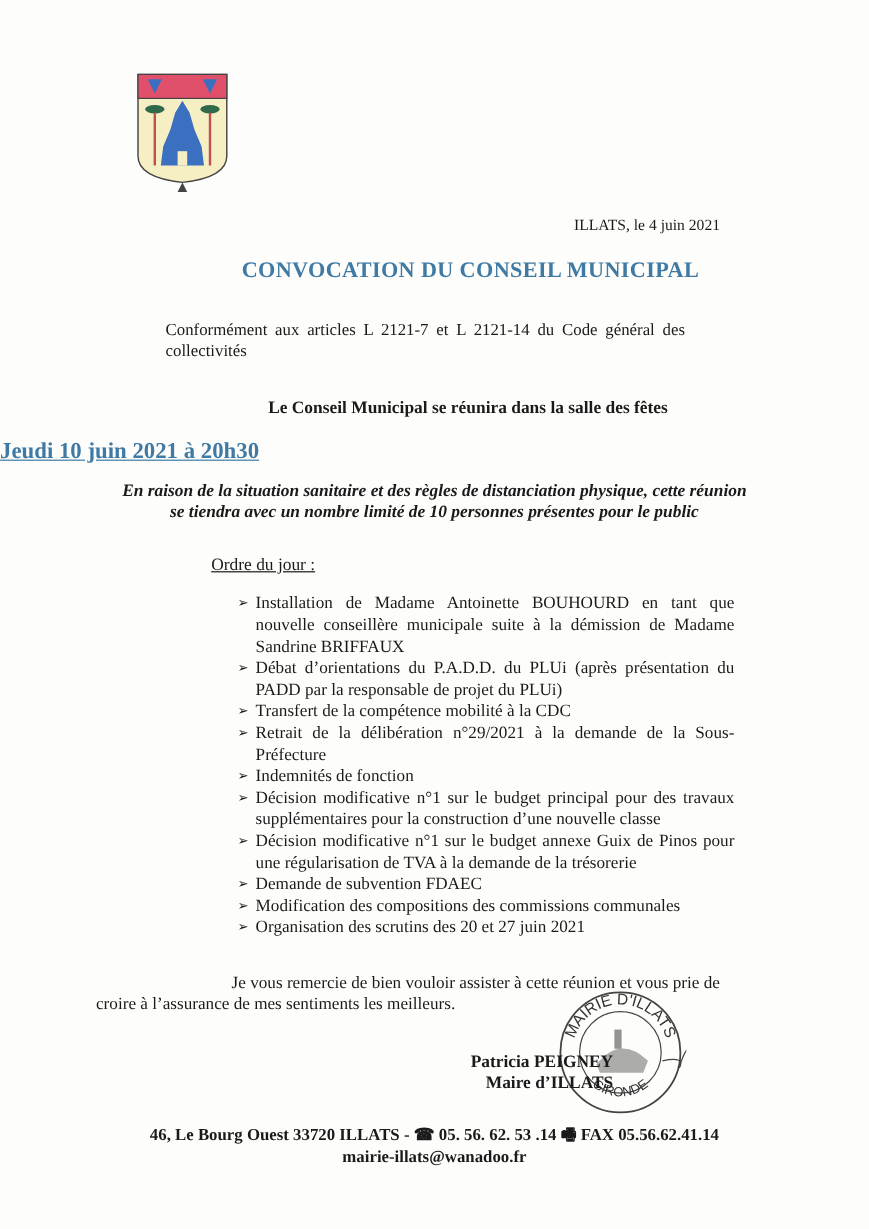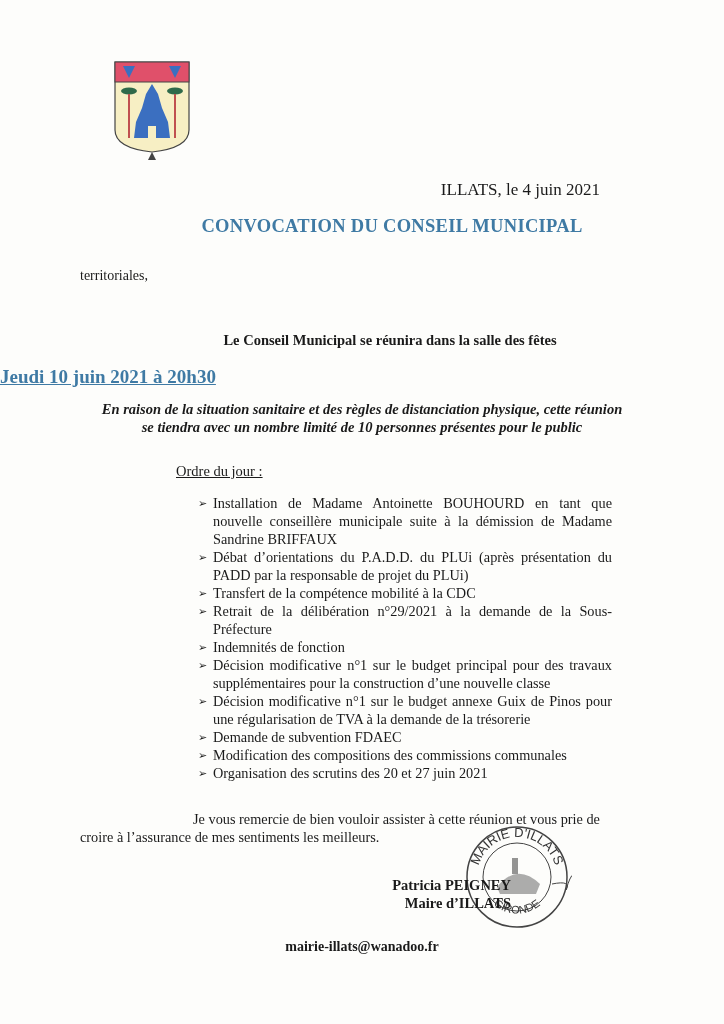--- a/index.html
+++ b/index.html
@@ -1,20 +1,20 @@
 <!DOCTYPE html>
 <html><head>
 <meta charset="utf-8">
 <style>
   html, body { margin:0; padding:0; }
   body { width:724px; height:1024px; background:#fdfdfb; position:relative; overflow:hidden;
          font-family:"Liberation Serif", serif; color:#1a1a1a; }
   .abs { position:absolute; }
   #crest { left:112px; top:60px; width:80px; height:102px; }
-  #date-line { left:0; width:600px; top:180px; text-align:right; font-size:17px; }
+  #date-line { left:0; width:600px; top:180px; text-align:right; font-size:13px; }
   #title { left:0; width:794px; top:216px; text-align:center; font-size:18.5px; font-weight:bold;
            color:#3f7aa4; letter-spacing:0.3px;margin-left:30px; }
   #legal { left:80px; top:267px; width:540px; font-size:14px; line-height:18px; }
   #legal .indent { padding-left:58px; word-spacing:3px; }
   #meeting { left:0; width:724px; top:332px; text-align:center; font-size:14.5px; font-weight:bold;padding-left:28px; }
   #when { left:0; width:724px; top:366px; text-align:left; font-size:19px; font-weight:bold;
           color:#3f7aa4; text-decoration:underline; }
   #notice { left:100px; width:524px; top:400px; text-align:center; font-size:14.5px; font-weight:bold;
             font-style:italic; line-height:18px; }
   #agenda-title { left:176px; top:463px; font-size:14.5px; font-weight:normal; text-decoration:underline; }
@@ -41,21 +41,21 @@
   <line x1="17" y1="34" x2="17" y2="78" stroke="#c0504f" stroke-width="2"></line>
   <line x1="63" y1="34" x2="63" y2="78" stroke="#c0504f" stroke-width="2"></line>
   <path d="M40 24 L46 34 L50 48 L56 62 L58 78 L22 78 L24 62 L30 48 L34 34 Z" fill="#3b6fc0"></path>
   <rect x="36" y="66" width="8" height="12" fill="#f7efc4"></rect>
 </svg>
 
 <div id="date-line" class="abs">ILLATS, le 4 juin 2021</div>
 <div id="title" class="abs" style="width:724px">CONVOCATION DU CONSEIL MUNICIPAL</div>
 
 <div id="legal" class="abs">
-  <div>territoriales,</div>
+  <div class="indent">Conformément  aux articles   L 2121-7  et L 2121-14 du Code général des collectivités</div>
 </div>
 
 <div id="meeting" class="abs">Le Conseil Municipal se réunira dans la salle des fêtes</div>
 <div id="when" class="abs">Jeudi 10 juin 2021 à 20h30</div>
 <div id="notice" class="abs">En raison de la situation sanitaire et des règles de distanciation physique, cette réunion se tiendra avec un nombre limité de 10 personnes présentes pour le public</div>
 
 <div id="agenda-title" class="abs">Ordre du jour :</div>
 <div id="agenda" class="abs">
   <div class="item"><span class="bullet">➢</span><span>Installation de Madame Antoinette BOUHOURD en tant que nouvelle conseillère municipale suite à la démission de Madame Sandrine BRIFFAUX</span></div>
   <div class="item"><span class="bullet">➢</span><span>Débat d’orientations du P.A.D.D. du PLUi (après présentation du PADD par la responsable de projet du PLUi)</span></div>
@@ -87,14 +87,17 @@
   <rect x="50" y="36" width="6" height="16" fill="#666" opacity="0.7"></rect>
   <path d="M90 62 Q110 58 104 68 Q112 40 118 60" fill="none" stroke="#444" stroke-width="1"></path>
 </svg>
 
 <div id="signature" class="abs">
   <div>Patricia PEIGNEY</div>
   <div>Maire d’ILLATS</div>
 </div>
 
 <div id="footer" class="abs">
+  <div>
+    <span>46, Le Bourg Ouest 33720 ILLATS - </span><span>☎</span><span> 05. 56. 62. 53 .14 </span><span>🖷</span><span> FAX 05.56.62.41.14</span>
+  </div>
   <div>mairie-illats@wanadoo.fr</div>
 </div>
 
 </body></html>

